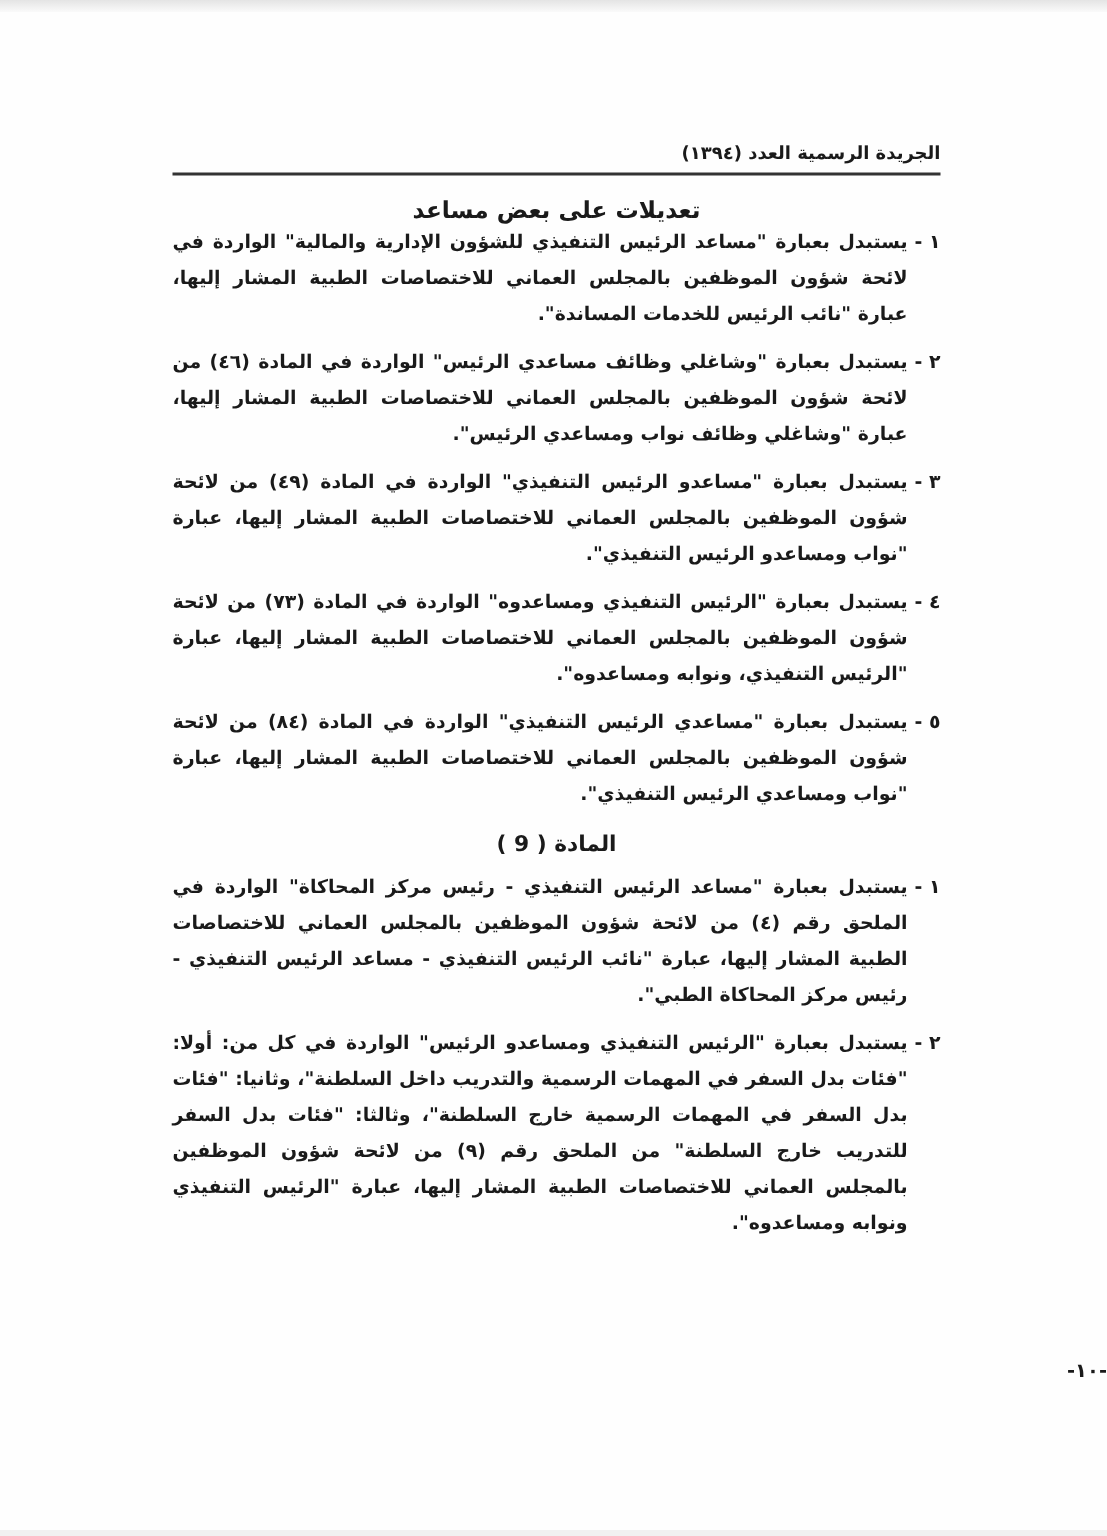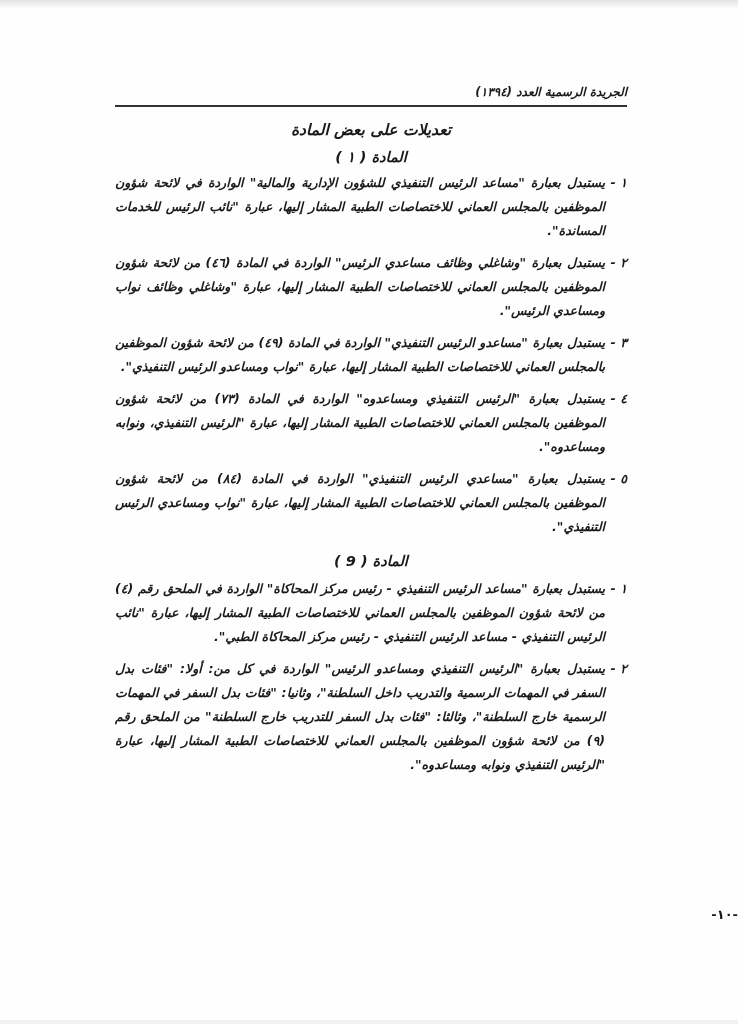--- a/index.html
+++ b/index.html
@@ -21,24 +21,23 @@
       background: linear-gradient(#e4e4e4, #fafafa);
     }
     .bottom-shade {
       position: absolute;
       left: 0; bottom: 0; width: 738px; height: 4px;
       background: #f1f1f1;
     }
     .page {
       position: absolute;
       left: 115px;
-      top: 85px;
+      top: 95px;
       width: 512px;
       direction: rtl;
-      font-style: italic;
     }
     .running-header {
       font-size: 12px;
       font-weight: bold;
       text-align: right;
       padding-bottom: 6px;
       border-bottom: 2px solid #333;
       margin: 0 0 0 0;
     }
     .title {
@@ -90,24 +89,23 @@
     }
   </style>
 </head>
 <body>
 
 <div class="top-shade"></div>
 
 <div class="page">
   <div class="running-header">الجريدة الرسمية العدد (١٣٩٤)</div>
 
-  <h1 class="title t1">تعديلات على بعض المادة</h1>
+  <h1 class="title t1">تعديلات على بعض مساعد</h1>
 
   <section>
-    <h3 class="article-heading">المادة ( ١ )</h3>
     <ol class="clauses">
       <li class="clause">
         <span class="clause-num">١ -</span>
         <span>يستبدل بعبارة "مساعد الرئيس التنفيذي للشؤون الإدارية والمالية" الواردة في لائحة شؤون الموظفين بالمجلس العماني للاختصاصات الطبية المشار إليها، عبارة "نائب الرئيس للخدمات المساندة".</span>
       </li>
       <li class="clause">
         <span class="clause-num">٢ -</span>
         <span>يستبدل بعبارة "وشاغلي وظائف مساعدي الرئيس" الواردة في المادة (٤٦) من لائحة شؤون الموظفين بالمجلس العماني للاختصاصات الطبية المشار إليها، عبارة "وشاغلي وظائف نواب ومساعدي الرئيس".</span>
       </li>
       <li class="clause">

